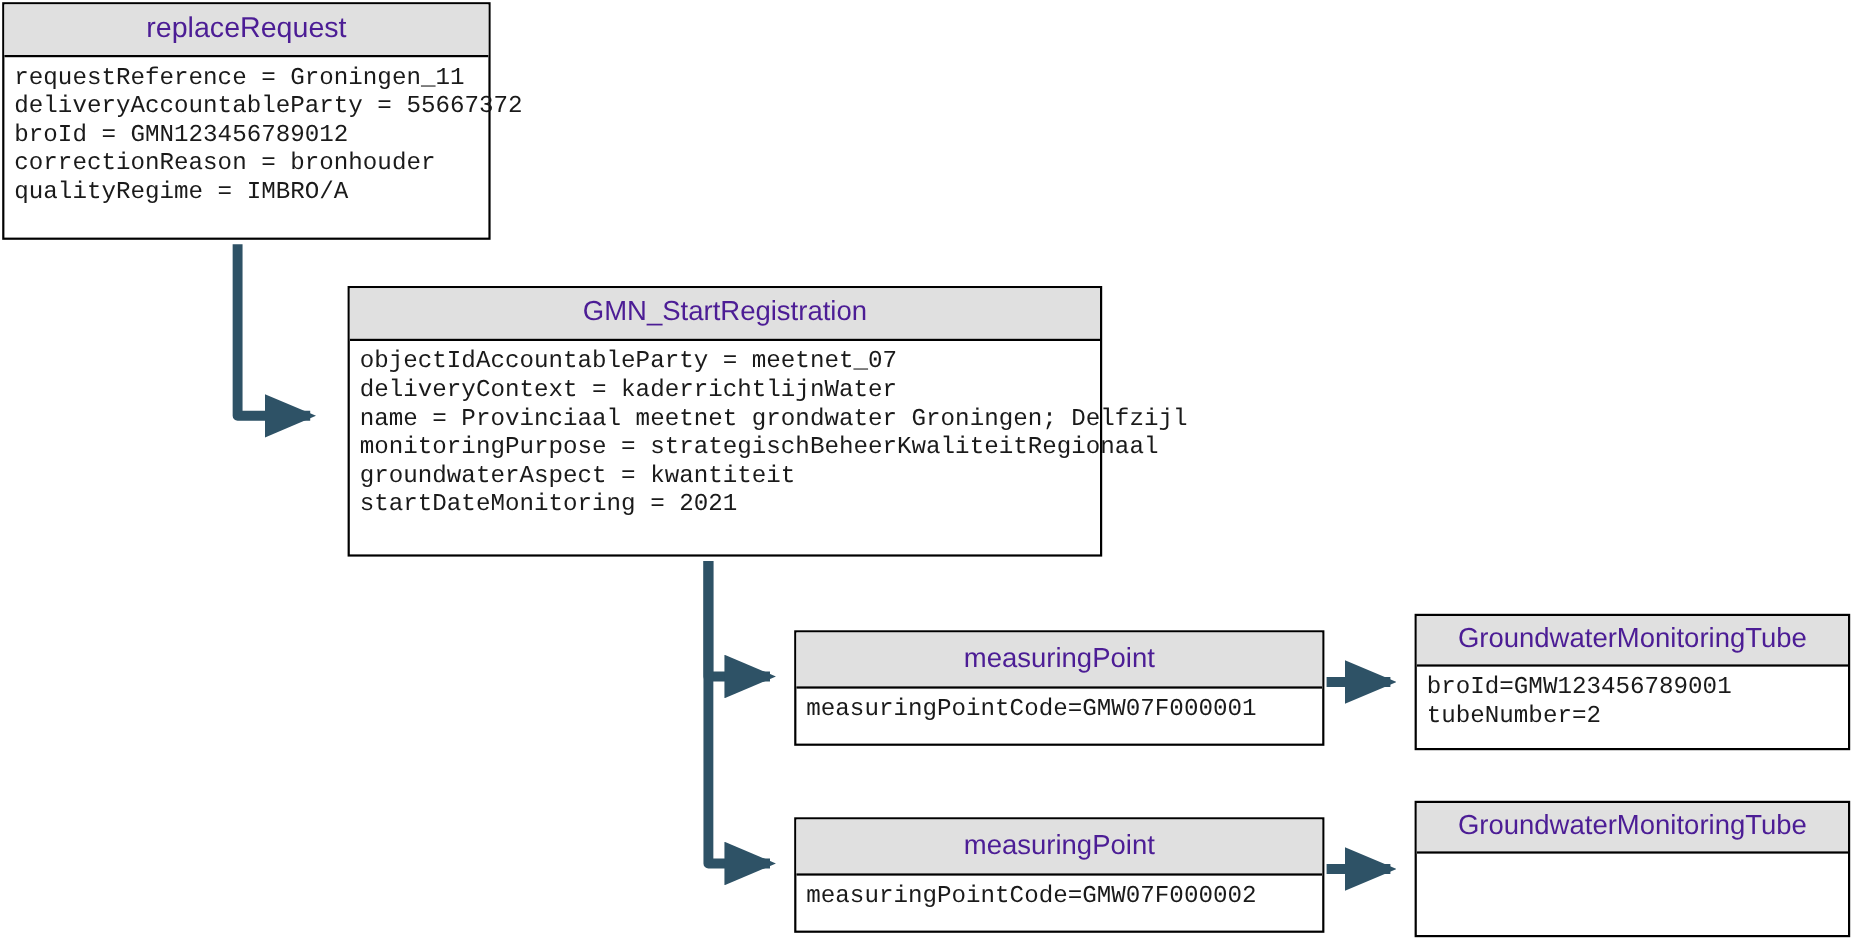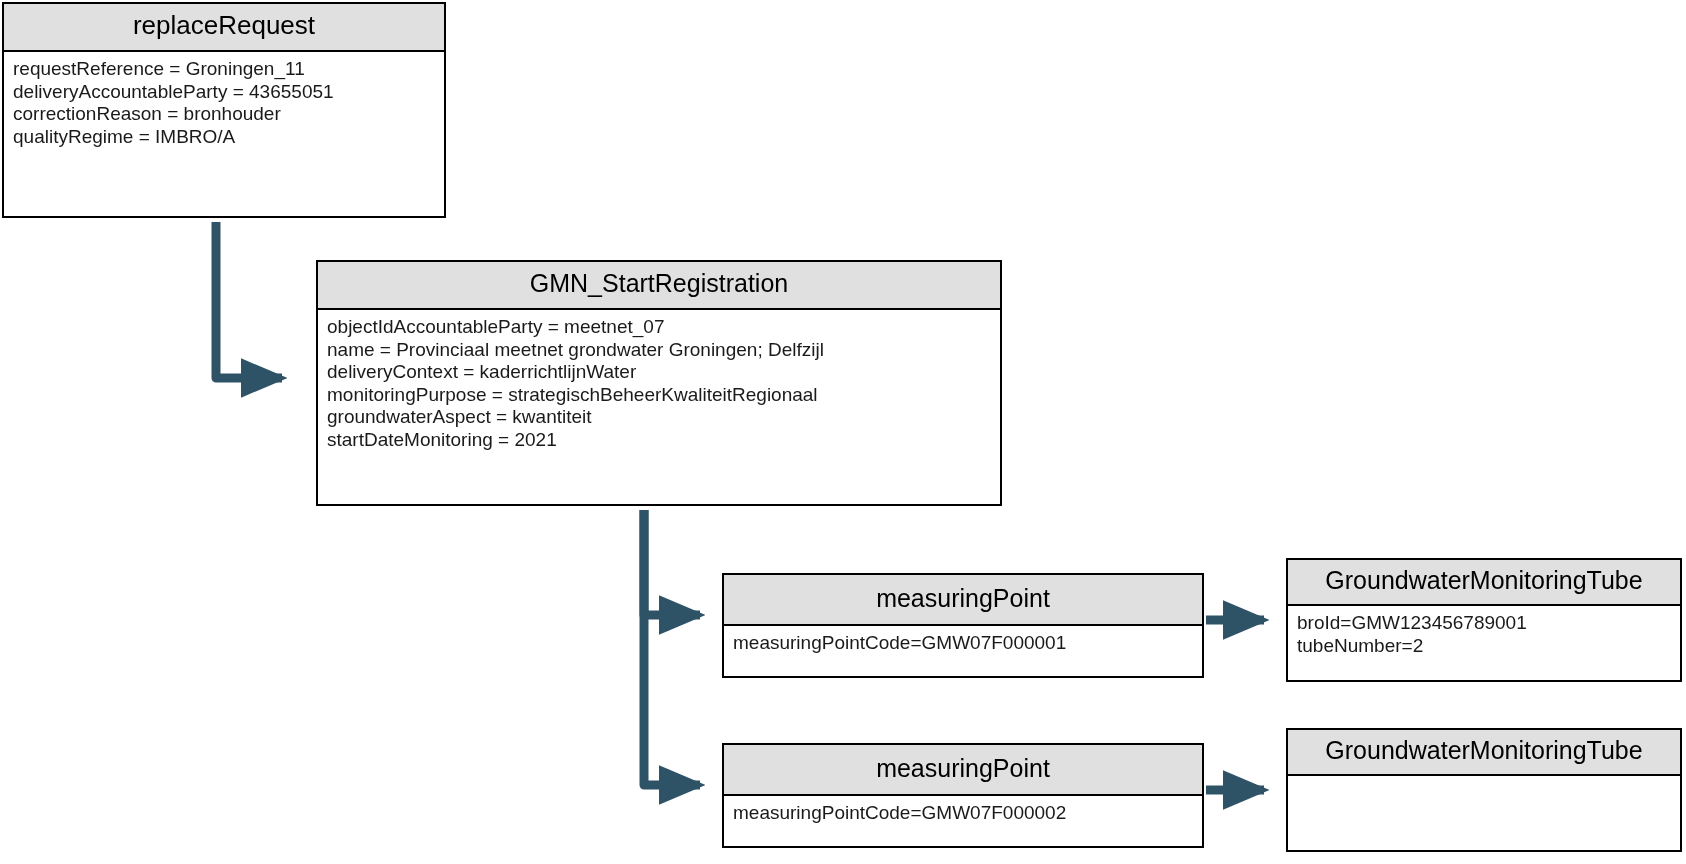--- a/index.html
+++ b/index.html
@@ -26,36 +26,37 @@
   .node {
     position: absolute;
     border: 2px solid #000000;
     background: #ffffff;
     box-sizing: border-box;
   }
   .node-title {
     background: #e0e0e0;
     border-bottom: 2px solid #000000;
     text-align: center;
-    color: #000000;
+    color: #4c1d95;
     font-size: 25px;
     line-height: 1.15;
     padding: 6px 8px 8px 8px;
     box-sizing: border-box;
     white-space: nowrap;
   }
   .node-body {
     padding: 6px 9px 8px 9px;
     box-sizing: border-box;
   }
   .attr {
-    font-size: 19px;
+    font-size: 22px;
     line-height: 1.185;
     color: #1a1a1a;
     white-space: nowrap;
+    font-family: Liberation Mono, monospace;
   }
 
   
   #node-replace-request   { left: 2px;    top: 2px;   width: 444px;  height: 216px; }
   #node-replace-request .node-title { height: 48px; font-size: 26px; padding-top: 7px; }
 
   #node-gmn-start         { left: 316px;  top: 260px; width: 686px;  height: 246px; }
   #node-gmn-start .node-title { height: 48px; padding-top: 7px; }
 
   #node-mp-1              { left: 722px;  top: 573px; width: 482px;  height: 105px; }
@@ -90,32 +91,33 @@
 
     <path d="M 1206,620 L 1264,620" fill="none" stroke="#2e5266" stroke-width="9" stroke-linejoin="round" marker-end="url(#arrowhead)"></path>
 
     <path d="M 1206,790 L 1264,790" fill="none" stroke="#2e5266" stroke-width="9" stroke-linejoin="round" marker-end="url(#arrowhead)"></path>
   </svg>
 
   <div class="node" id="node-replace-request">
     <div class="node-title">replaceRequest</div>
     <div class="node-body">
       <div class="attr">requestReference = Groningen_11</div>
-      <div class="attr">deliveryAccountableParty = 43655051</div>
+      <div class="attr">deliveryAccountableParty = 55667372</div>
+      <div class="attr">broId = GMN123456789012</div>
       <div class="attr">correctionReason = bronhouder</div>
       <div class="attr">qualityRegime = IMBRO/A</div>
     </div>
   </div>
 
   <div class="node" id="node-gmn-start">
     <div class="node-title">GMN_StartRegistration</div>
     <div class="node-body">
       <div class="attr">objectIdAccountableParty = meetnet_07</div>
+      <div class="attr">deliveryContext = kaderrichtlijnWater</div>
       <div class="attr">name = Provinciaal meetnet grondwater Groningen; Delfzijl</div>
-      <div class="attr">deliveryContext = kaderrichtlijnWater</div>
       <div class="attr">monitoringPurpose = strategischBeheerKwaliteitRegionaal</div>
       <div class="attr">groundwaterAspect = kwantiteit</div>
       <div class="attr">startDateMonitoring = 2021</div>
     </div>
   </div>
 
   <div class="node" id="node-mp-1">
     <div class="node-title">measuringPoint</div>
     <div class="node-body">
       <div class="attr">measuringPointCode=GMW07F000001</div>

